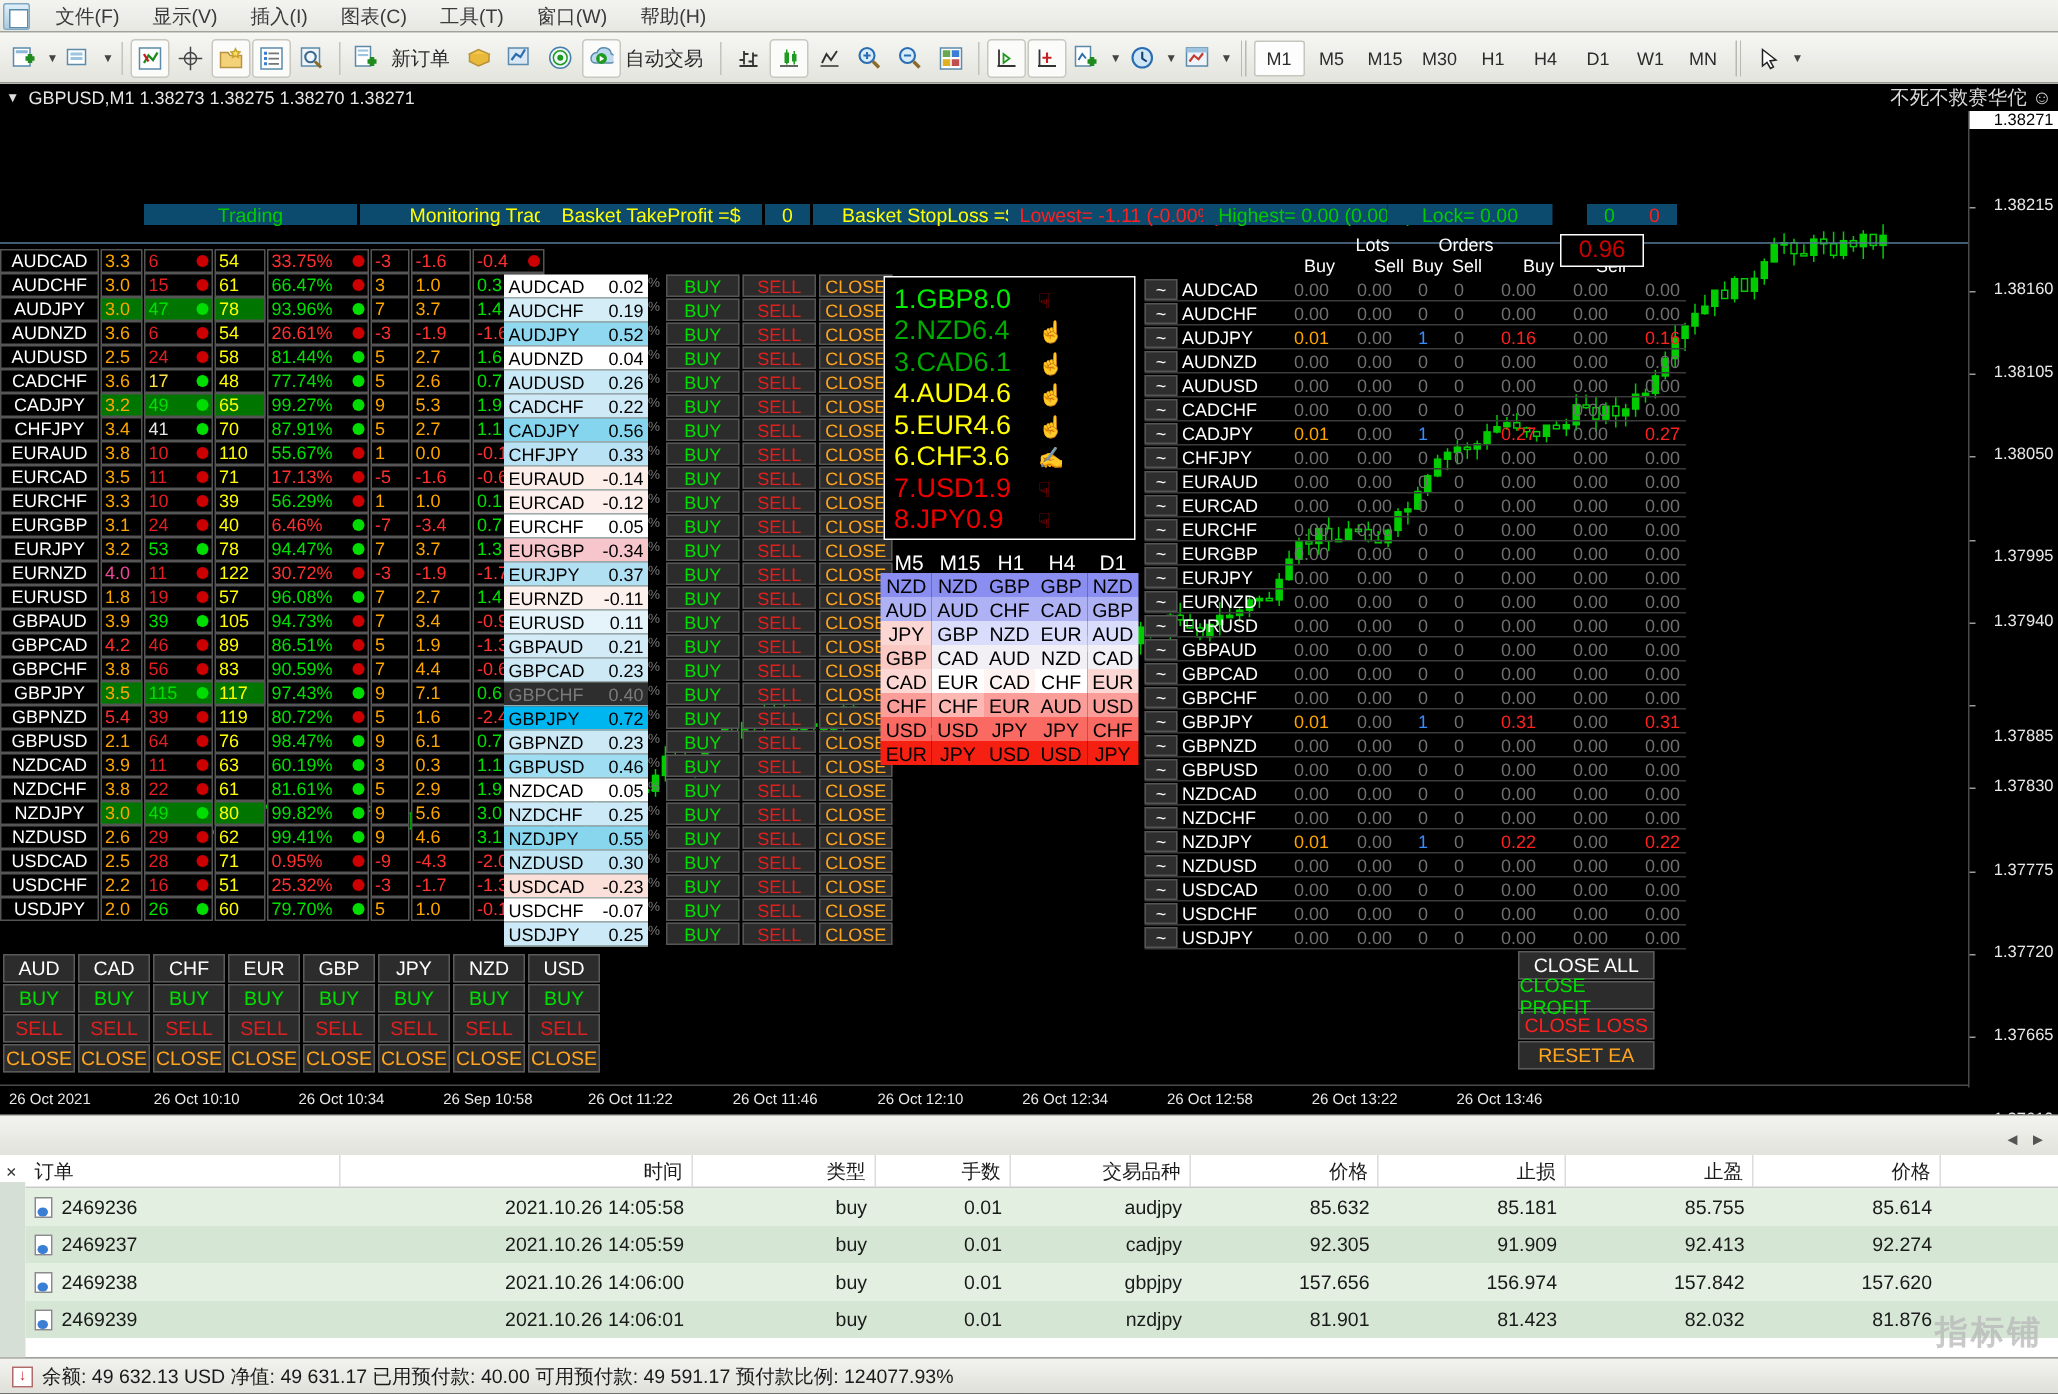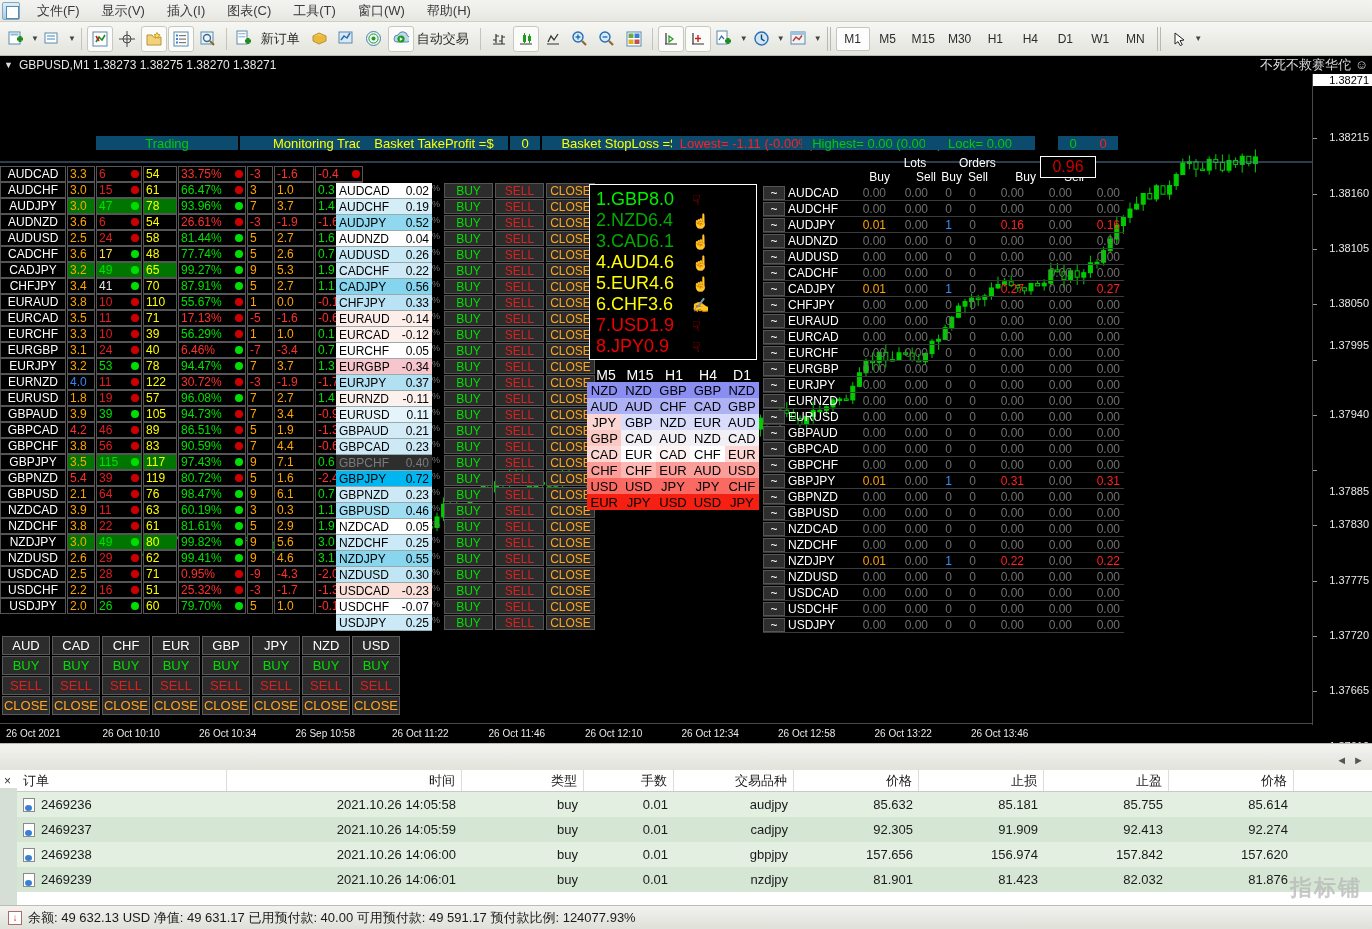--- a/index.html
+++ b/index.html
@@ -1043,21 +1043,21 @@
         </div>
         <div class="cell c-rs" style="color:#ffa500">7</div>
         <div class="cell c-rstr" style="color:#ffa500">3.7</div>
         <div class="cell c-bsr">
           <span style="color:#00e000">1.3</span>
           <span class="dot g"></span>
         </div>
       </div>
       <div class="gridrow">
         <div class="cell c-pair">EURNZD</div>
-        <div class="cell c-sprd" style="color:#3b82f6">4.0</div>
+        <div class="cell c-sprd" style="color:#ec4899">4.0</div>
         <div class="cell c-pfo">
           <span style="color:#e02020">11</span>
           <span class="dot r"></span>
         </div>
         <div class="cell c-adr">122</div>
         <div class="cell c-bid">
           <span style="color:#ff3030">30.72%</span>
           <span class="dot r"></span>
         </div>
         <div class="cell c-rs" style="color:#ff3030">-3</div>
@@ -2080,32 +2080,38 @@
         <div class="cbtn cb-close">CLOSE</div>
         <div class="cbtn cb-close">CLOSE</div>
         <div class="cbtn cb-close">CLOSE</div>
         <div class="cbtn cb-close">CLOSE</div>
         <div class="cbtn cb-close">CLOSE</div>
         <div class="cbtn cb-close">CLOSE</div>
         <div class="cbtn cb-close">CLOSE</div>
         <div class="cbtn cb-close">CLOSE</div>
       </div>
     </div>
+  <div id="closeblock">
+      <div class="xbtn x-all">CLOSE ALL</div>
+      <div class="xbtn x-profit">CLOSE PROFIT</div>
+      <div class="xbtn x-loss">CLOSE LOSS</div>
+      <div class="xbtn x-reset">RESET EA</div>
+    </div>
 
   <div id="price-axis">
       <div class="cur" style="top: 0px;">1.38271</div>
       <div class="plbl" style="top: 57.3px;">1.38215</div>
       <div class="tick" style="top: 64.3px;"></div>
       <div class="plbl" style="top: 112.6px;">1.38160</div>
       <div class="tick" style="top: 119.6px;"></div>
       <div class="plbl" style="top: 167.9px;">1.38105</div>
       <div class="tick" style="top: 174.9px;"></div>
       <div class="plbl" style="top: 223.2px;">1.38050</div>
       <div class="tick" style="top: 230.2px;"></div>
-      <div class="plbl" style="top: 265px; margin-left: 40px;">1.37995</div>
+      <div class="plbl" style="top: 291px; margin-left: 40px;">1.37995</div>
       <div class="tick" style="top: 285.5px;"></div>
       <div class="plbl" style="top: 333.8px;">1.37940</div>
       <div class="tick" style="top: 340.8px;"></div>
       <div class="plbl" style="top: 411px;">1.37885</div>
       <div class="tick" style="top: 396.1px;"></div>
       <div class="plbl" style="top: 444.4px;">1.37830</div>
       <div class="tick" style="top: 451.4px;"></div>
       <div class="plbl" style="top: 499.7px;">1.37775</div>
       <div class="tick" style="top: 506.7px;"></div>
       <div class="plbl" style="top: 555px;">1.37720</div>

